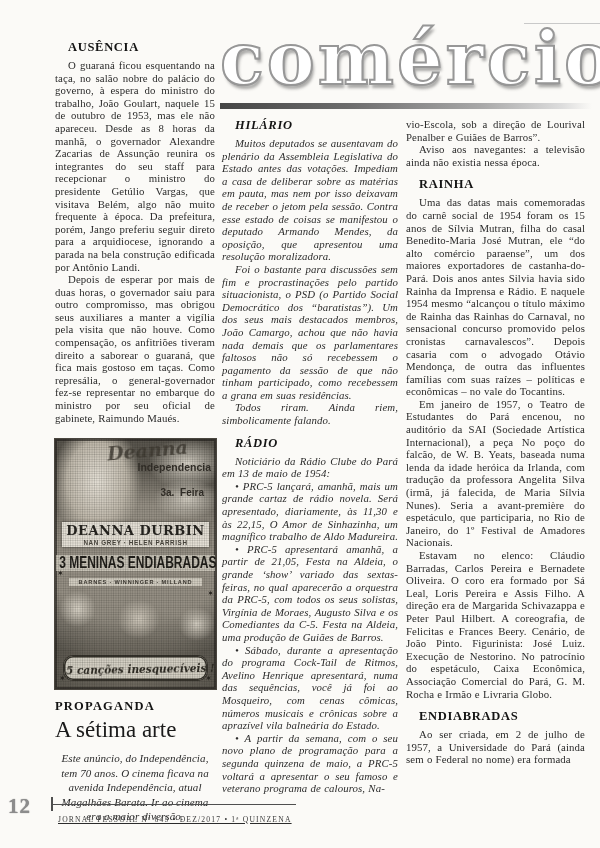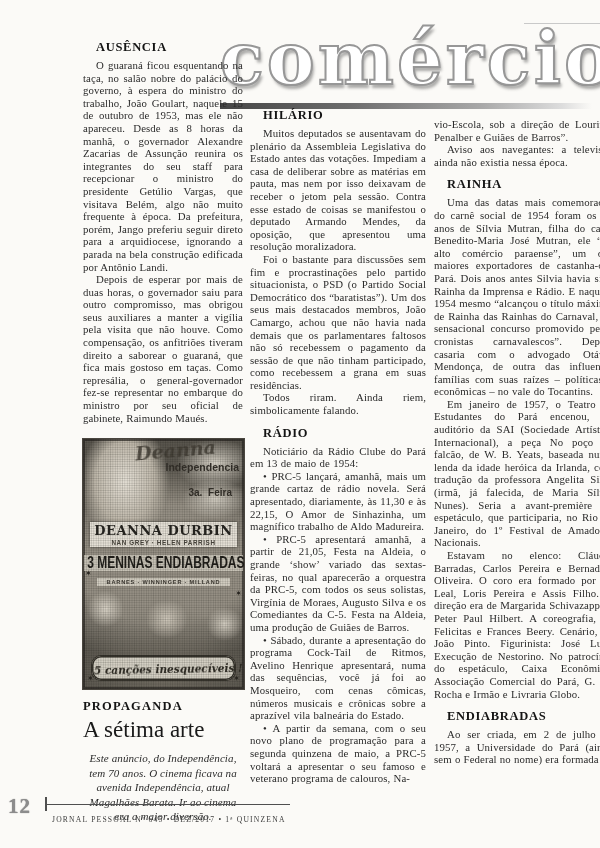--- a/index.html
+++ b/index.html
@@ -24,23 +24,23 @@
     color:#ffffff;
     -webkit-text-stroke:2px #979797;
     text-shadow:2px 4px 3px rgba(70,70,70,.45), 0 1px 0 #bdbdbd;
     white-space:nowrap;
   }
   .masthead-rule{
     margin-top:1px;height:6px;
     background:linear-gradient(to right,#454545 0%,#6d6d6d 35%,#a8a8a8 70%,#dddddd 92%,rgba(255,255,255,0) 100%);
   }
   
-  .col{position:absolute;margin-left:28px;}
+  .col{position:absolute;}
   .col-left{left:55px;top:40px;width:160px;}
-  .col-mid{left:222px;top:108px;width:176px;}
+  .col-mid{left:222px;top:118px;width:176px;font-style:italic;}
   .col-right{left:406px;top:118px;width:179px;}
   h3.sec{
     font-size:12.5px;line-height:15px;
     font-weight:bold;color:#141414;
     letter-spacing:.7px;
     margin:9px 0 4px;text-indent:13px;
   }
   h3.sec.first{margin-top:0;}
   p.body{
     font-size:10.8px;line-height:12.6px;
@@ -153,21 +153,21 @@
     font-size:11px;line-height:14.5px;letter-spacing:.1px;
     color:#2b2b2b;margin:0 2px;
   }
   
   .footer{position:absolute;left:8px;top:795px;display:flex;align-items:flex-start;}
   .page-num{
     font-family:Liberation Serif, serif;font-weight:bold;
     font-size:21px;line-height:22px;color:#8c8c8c;letter-spacing:1px;
     text-shadow:0 0 1px #777;
   }
-  .footer-block{position:relative;margin-left:15px;margin-top:9px;border-top:1.6px solid #4f4f4f;padding-top:2.5px;}
+  .footer-block{position:relative;margin-left:21px;margin-top:9px;border-top:1.6px solid #4f4f4f;padding-top:2.5px;text-decoration:underline;}
   .footer-block::before{
     content:"";position:absolute;left:-1px;top:-8px;width:1.6px;height:14px;background:#4f4f4f;
   }
   .footer-text{
     font-size:7.6px;letter-spacing:1.2px;color:#3d3d3d;
     font-family:"Liberation Serif", serif;white-space:nowrap;padding:0 4px 0 6px;
   }
 </style>
 </head>
 <body>

